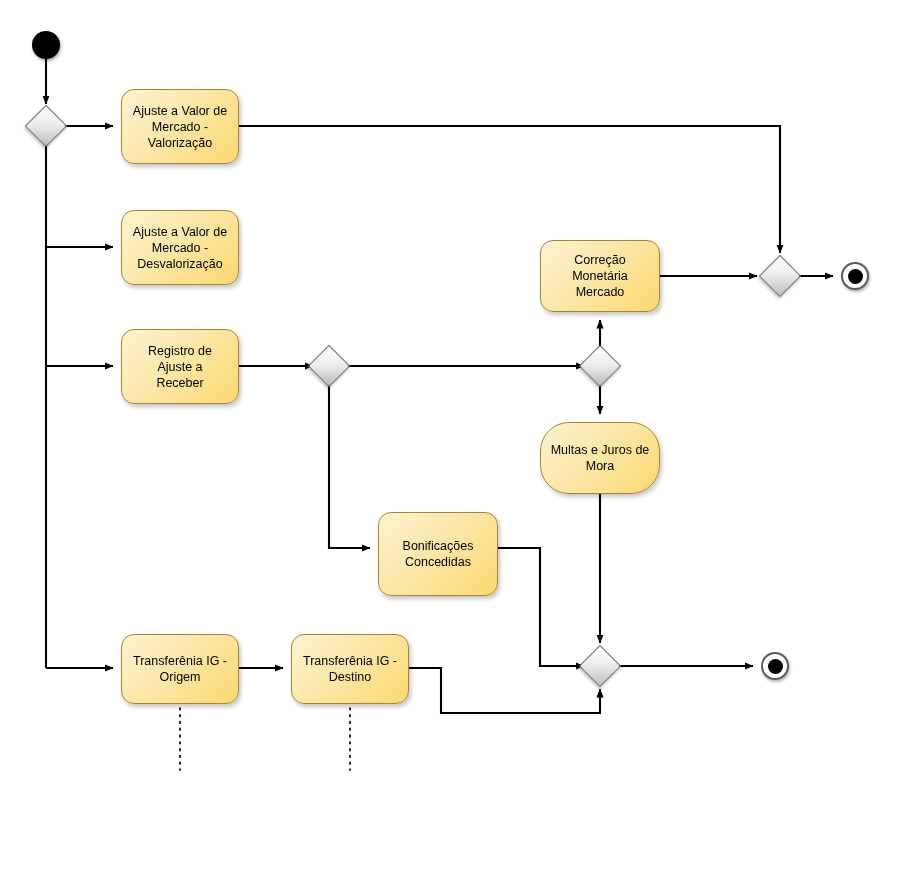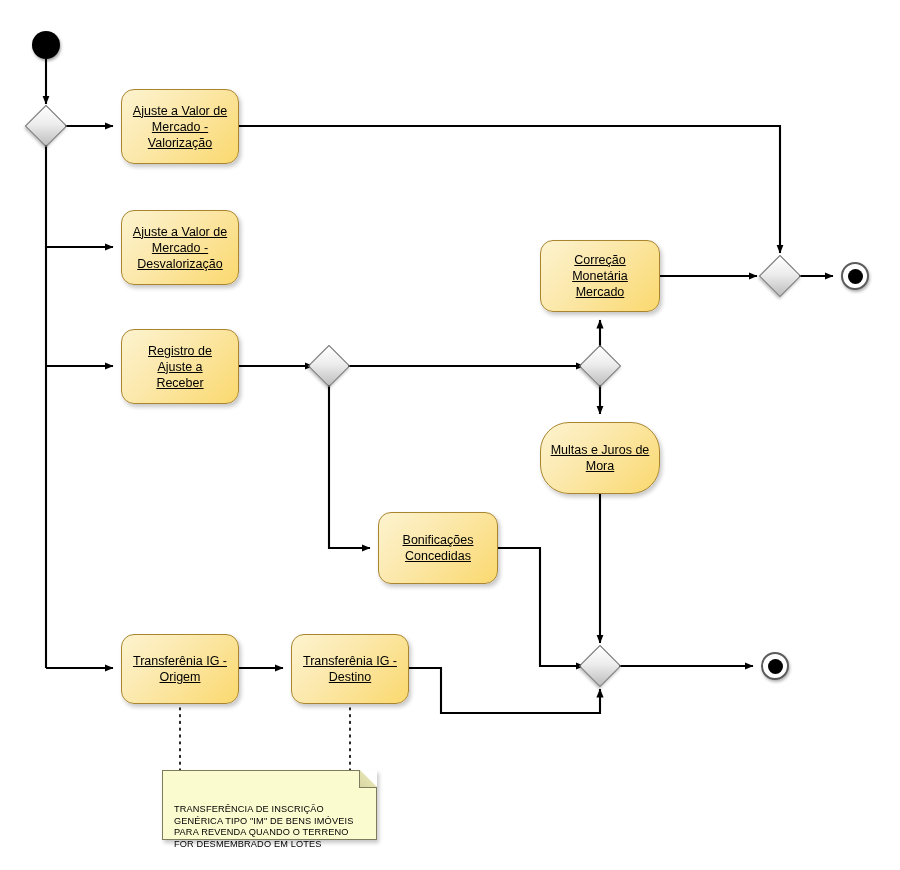--- a/index.html
+++ b/index.html
@@ -38,21 +38,20 @@
     box-shadow: 2px 3px 4px rgba(0,0,0,0.22);
     display: flex;
     align-items: center;
     justify-content: center;
     text-align: center;
     color: #000000;
     font-size: 12.5px;
     line-height: 16px;
     padding: 4px 6px;
     white-space: pre-line;
-    text-decoration: underline;
   }
   
   .start-node {
     position: absolute;
     width: 28px;
     height: 28px;
     border-radius: 50%;
     background: #000000;
     box-shadow: 1px 2px 3px rgba(0,0,0,0.35);
   }
@@ -200,30 +199,23 @@
   <div class="action" style="left:121px; top:329px; width:118px; height:75px;">Registro de
 Ajuste a
 Receber</div>
 
   <div class="action" style="left:540px; top:240px; width:120px; height:72px;">Correção
 Monetária Mercado</div>
 
   <div class="action" style="left:540px; top:422px; width:120px; height:72px;border-radius:29px;">Multas e Juros de
 Mora</div>
 
-  <div class="action" style="left:378px; top:512px; width:120px; height:72px;text-align:center;">Bonificações
+  <div class="action" style="left:378px; top:512px; width:120px; height:84px;text-align:center;">Bonificações
 Concedidas</div>
 
   <div class="action" style="left:121px; top:634px; width:118px; height:70px;">Transferênia IG -
 Origem</div>
 
   <div class="action" style="left:291px; top:634px; width:118px; height:70px;">Transferênia IG -
 Destino</div>
 
-  <div class="note" style="left:162px; top:770px; width:215px; height:70px;">
-    <span class="note-fold"></span>
-    <span>TRANSFERÊNCIA DE INSCRIÇÃO
-GENÉRICA TIPO "IM" DE BENS IMÓVEIS
-PARA REVENDA QUANDO O TERRENO
-FOR DESMEMBRADO EM LOTES</span>
-  </div>
 
 </div>
 
 </body></html>

